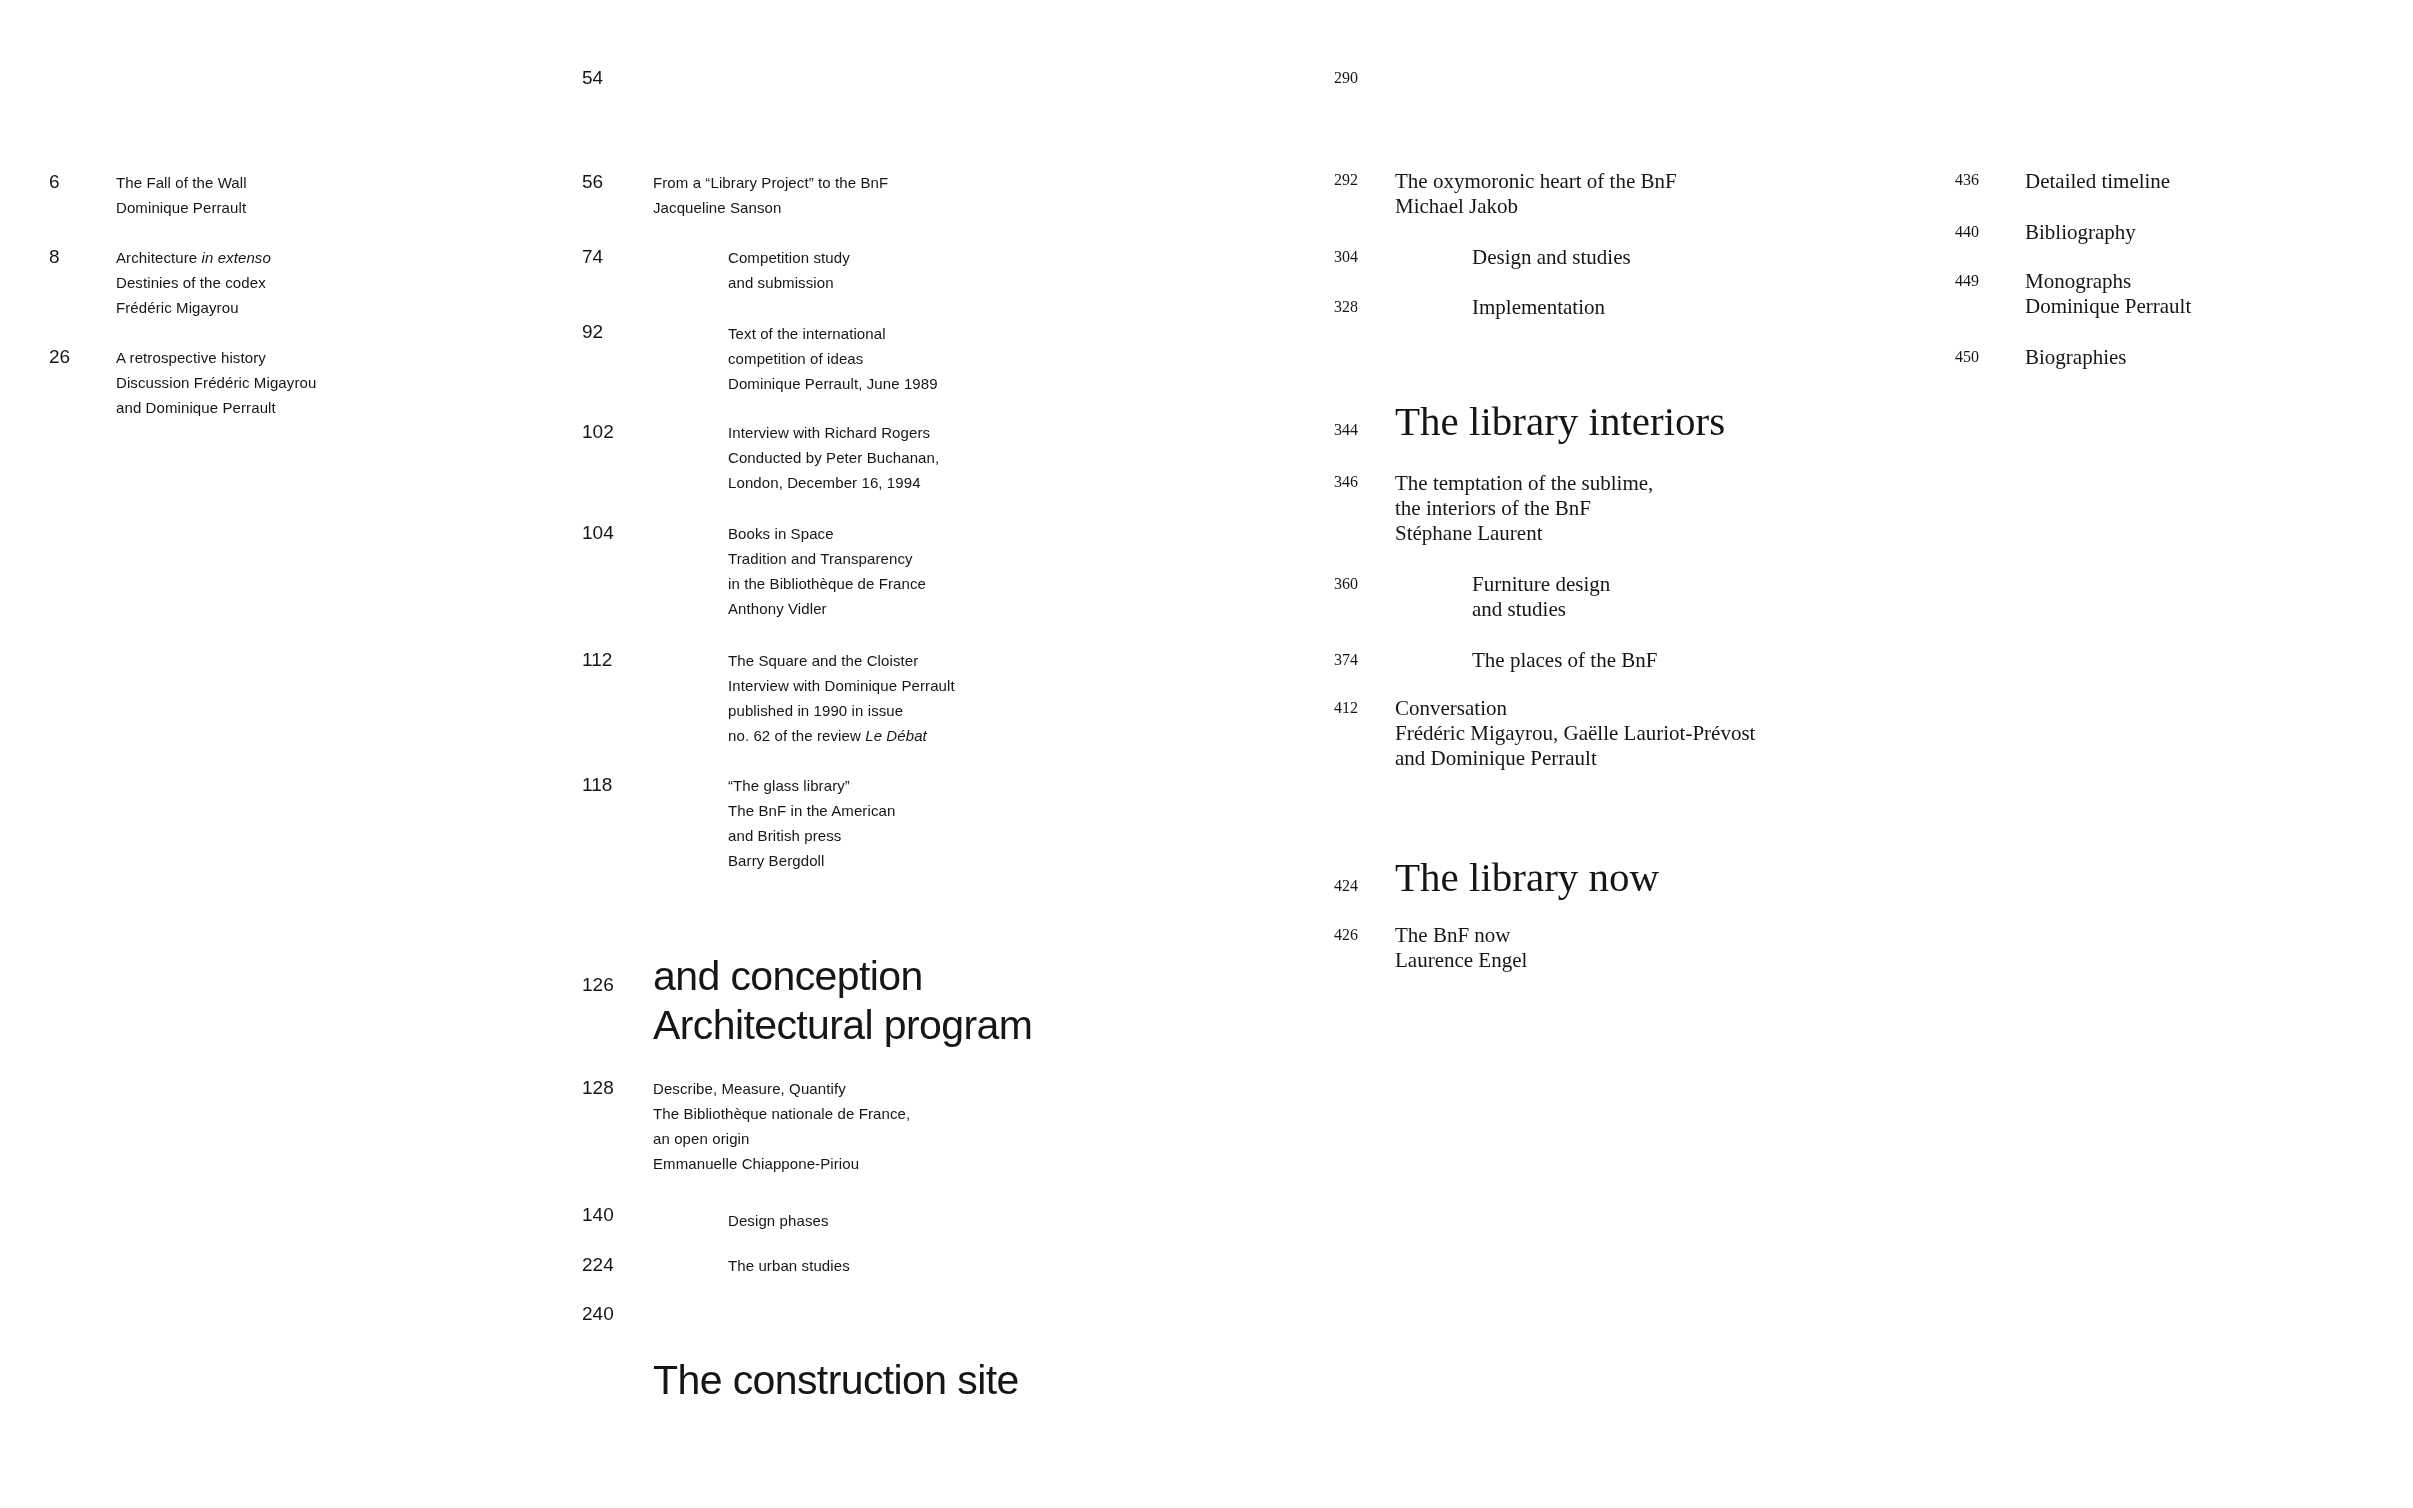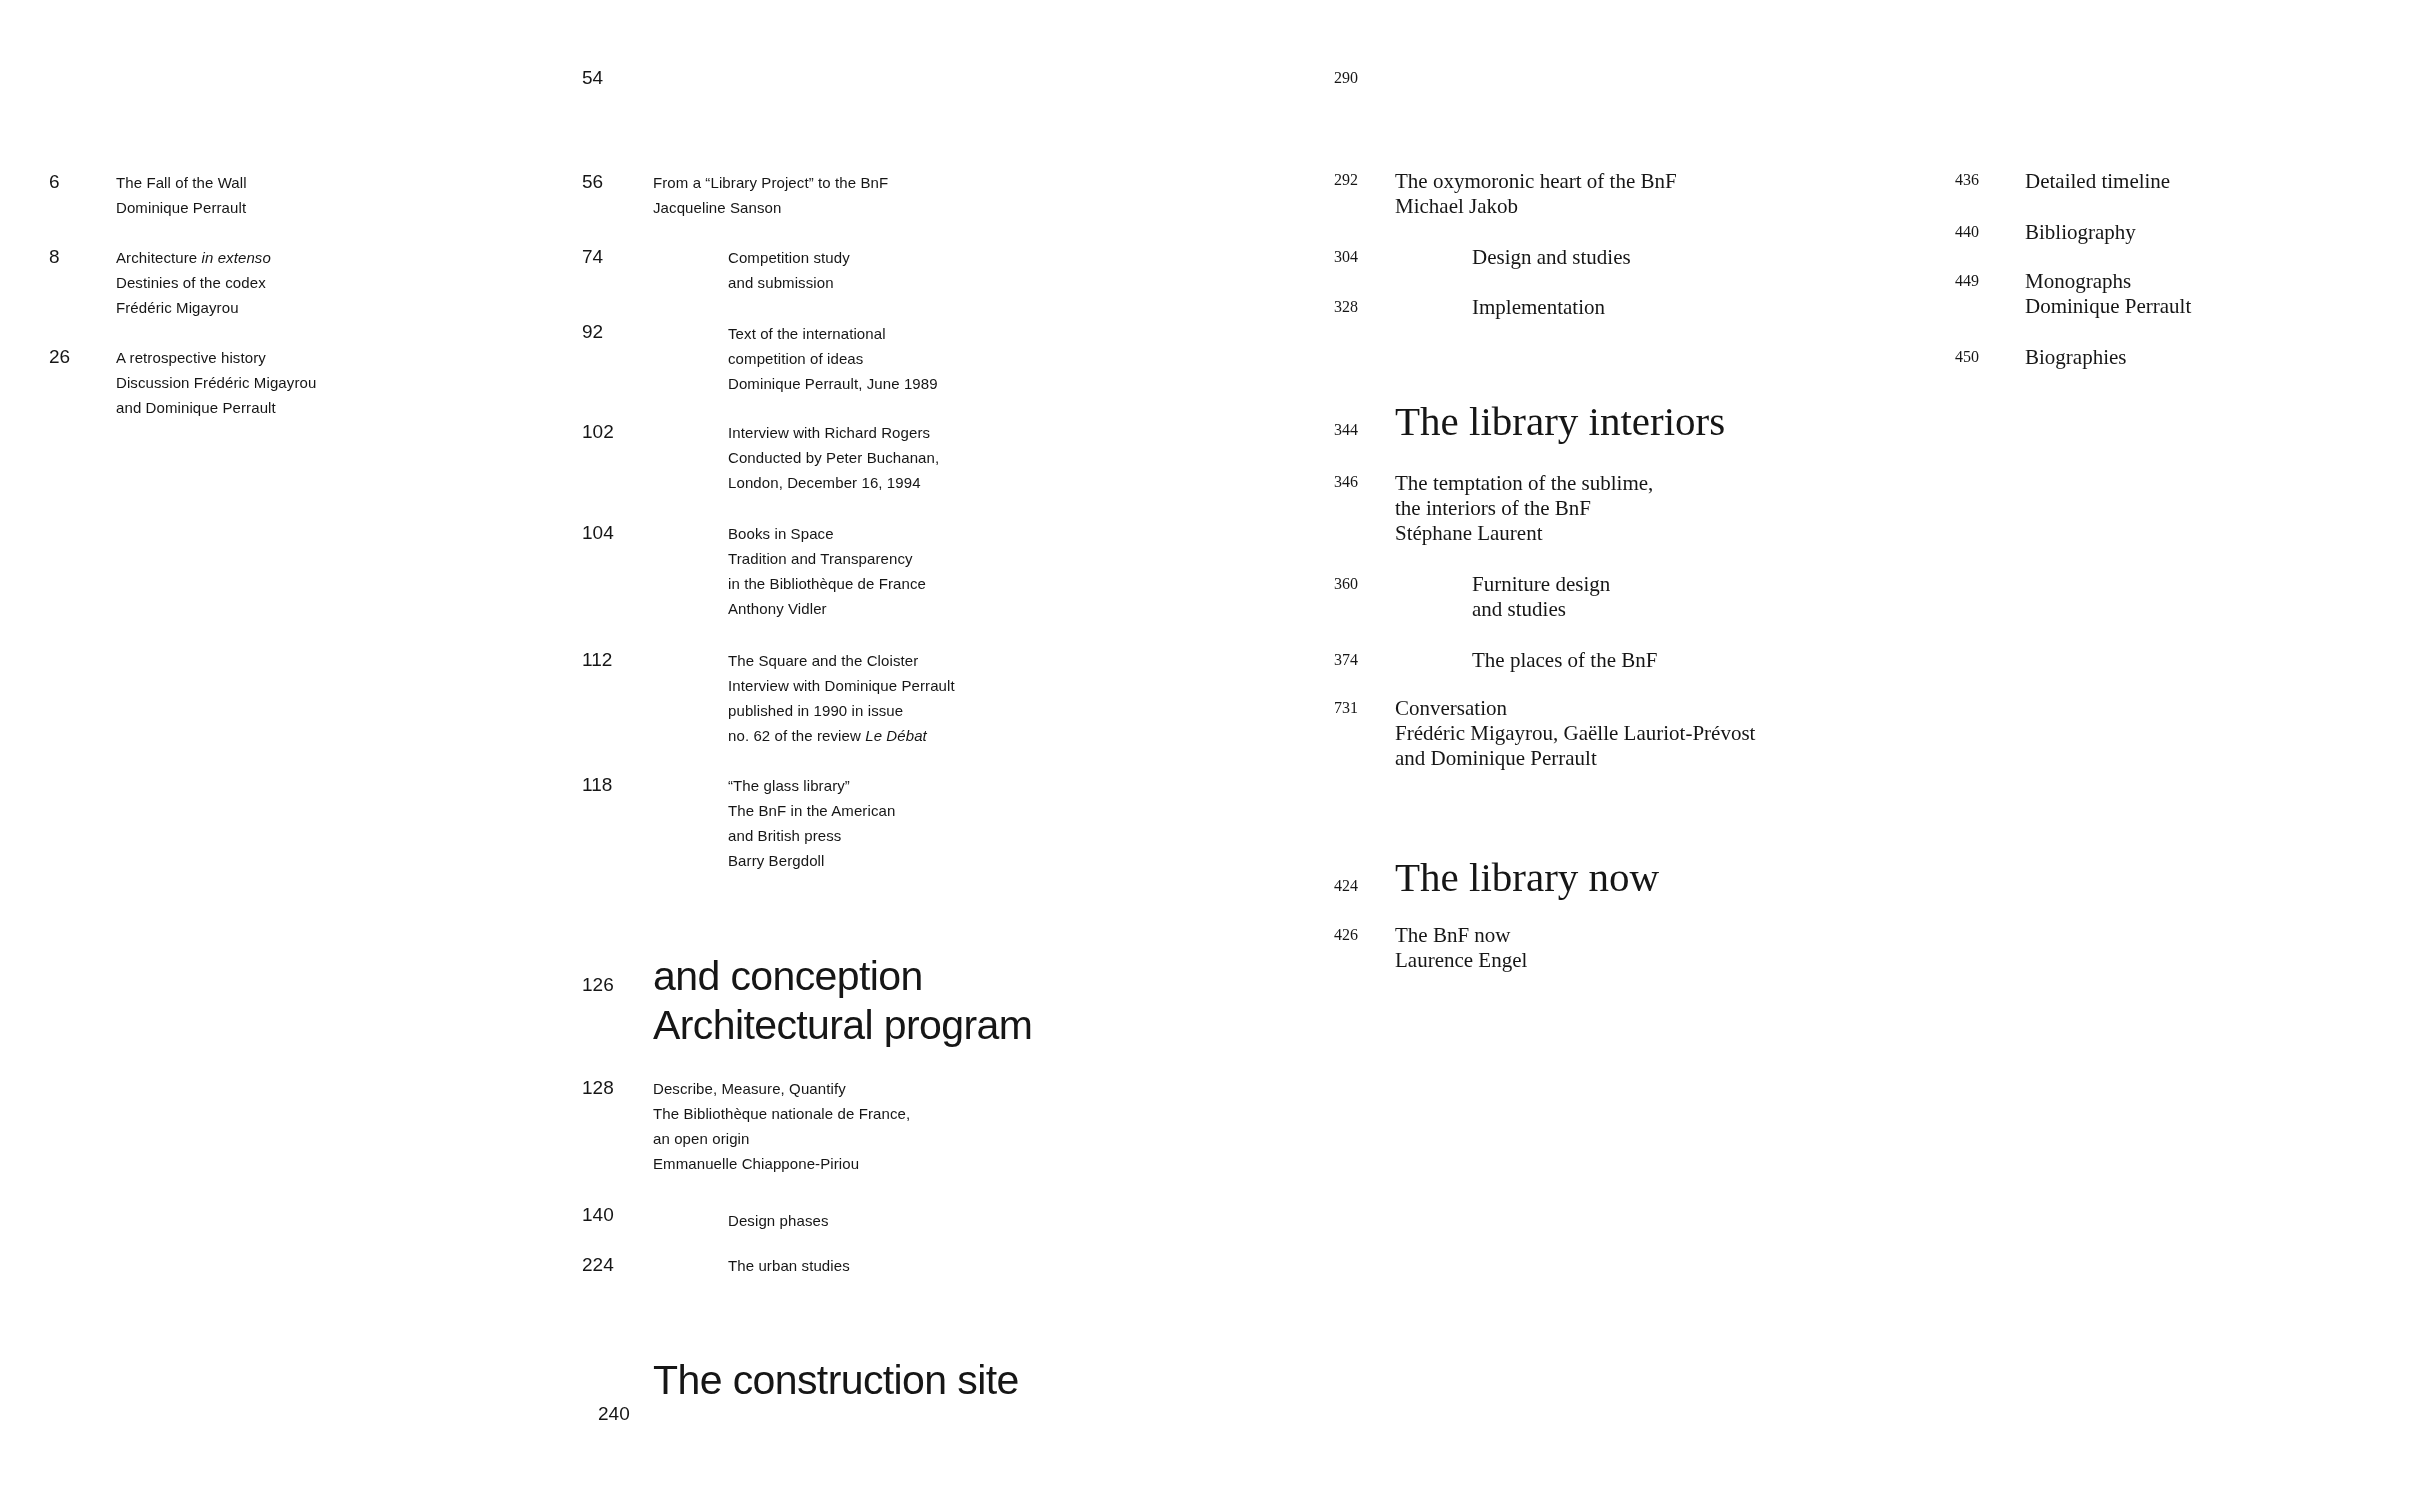--- a/index.html
+++ b/index.html
@@ -118,21 +118,21 @@
         <div class="line">Emmanuelle Chiappone-Piriou</div>
       </div>
       <div class="pagenum sans" style="left: 582px; top: 1205px;">140</div>
       <div class="entry sans" style="left: 728px; top: 1162px; margin-top: 46px;">
         <div class="line">Design phases</div>
       </div>
       <div class="pagenum sans" style="left: 582px; top: 1255px;">224</div>
       <div class="entry sans" style="left: 728px; top: 1253px;">
         <div class="line">The urban studies</div>
       </div>
-      <div class="pagenum sans" style="left: 582px; top: 1404px; margin-left: 16px;">240</div>
+      <div class="pagenum sans" style="left: 582px; top: 1304px;">240</div>
       <div class="heading sans" style="left: 653px; top: 1356px;">
         <div class="line">The construction site</div>
       </div>
     </div>
     <div class="col">
       <div class="pagenum serif" style="left: 1334px; top: 68px;">290</div>
       <div class="pagenum serif" style="left: 1334px; top: 170px;">292</div>
       <div class="entry serif" style="left: 1395px; top: 169px;">
         <div class="line">The oxymoronic heart of the BnF</div>
         <div class="line">Michael Jakob</div>
@@ -157,21 +157,21 @@
       </div>
       <div class="pagenum serif" style="left: 1334px; top: 574px;">360</div>
       <div class="entry serif" style="left: 1472px; top: 572px;">
         <div class="line">Furniture design</div>
         <div class="line">and studies</div>
       </div>
       <div class="pagenum serif" style="left: 1334px; top: 650px;">374</div>
       <div class="entry serif" style="left: 1472px; top: 648px;">
         <div class="line">The places of the BnF</div>
       </div>
-      <div class="pagenum serif" style="left: 1334px; top: 698px;">731</div>
+      <div class="pagenum serif" style="left: 1334px; top: 698px;">412</div>
       <div class="entry serif" style="left: 1395px; top: 696px;">
         <div class="line">Conversation</div>
         <div class="line">Frédéric Migayrou, Gaëlle Lauriot-Prévost</div>
         <div class="line">and Dominique Perrault</div>
       </div>
       <div class="pagenum serif" style="left: 1334px; top: 876px;">424</div>
       <div class="heading serif" style="left: 1395px; top: 853px;">
         <div class="line">The library now</div>
       </div>
       <div class="pagenum serif" style="left: 1334px; top: 925px;">426</div>

